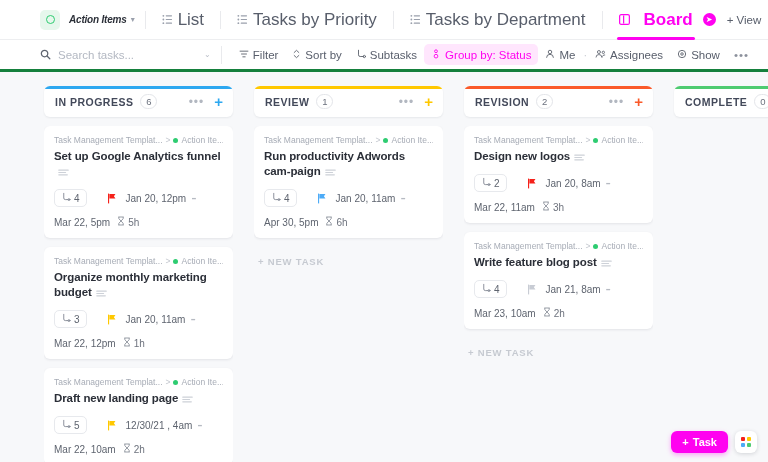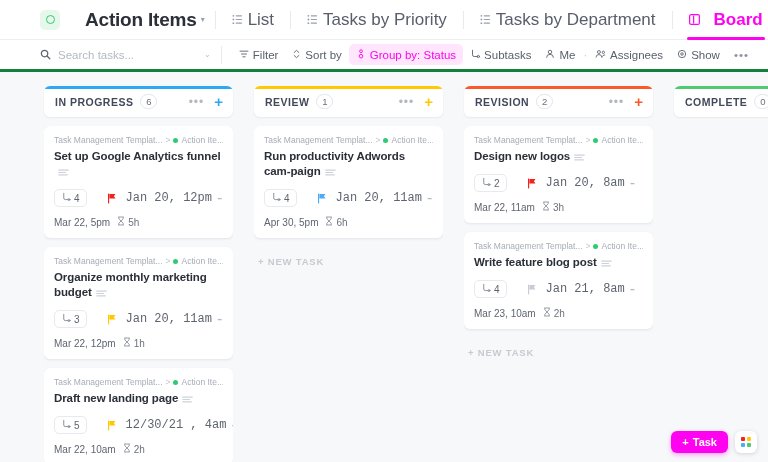--- a/index.html
+++ b/index.html
@@ -16,22 +16,22 @@
   .topbar {
     height: 40px; background: #ffffff; display: flex; align-items: center;
     padding: 0 14px 0 40px; border-bottom: 1px solid #edeef0; flex: 0 0 40px;
   }
   .list-logo {
     width: 20px; height: 20px; border-radius: 5px; background: #e6f7ec;
     display: flex; align-items: center; justify-content: center; flex: 0 0 20px;
   }
   .list-logo .ring { width: 9px; height: 9px; border-radius: 50%; border: 1.8px solid #2ecc71; }
   .list-title {
-    font-size: 19px; font-weight: bold; color: #2b2f38; margin-left: 25px;
-    letter-spacing: -0.2px; white-space: nowrap;
+    font-size: 10px; font-weight: bold; color: #2b2f38; margin-left: 9px;
+    letter-spacing: -0.2px; white-space: nowrap; font-style: italic;
   }
   .caret-sm { margin-left: 4px; color: #9aa0ac; font-size: 8px; line-height: 1; }
   .vsep { width: 1px; height: 18px; background: #e9eaed; margin: 0 10px; flex: 0 0 1px; }
 
   .vtab {
     display: flex; align-items: center; gap: 5px; height: 40px; padding: 0 6px;
     font-size: 17px; color: #585e6b; white-space: nowrap; position: relative; cursor: pointer;
   }
   .vtab.active { color: #ff02f0; font-weight: bold; gap: 14px; }
   .vtab.active::after {
@@ -110,21 +110,21 @@
     font-size: 11.5px; color: #2b2f38; font-weight: bold; line-height: 15px;
     margin-top: 4px; letter-spacing: -0.1px;
   }
   .desc-ico { display: inline-block; vertical-align: -1px; margin-left: 4px; }
   .meta-row { display: flex; align-items: center; margin-top: 9px; }
   .subtask-pill {
     display: flex; align-items: center; gap: 3px; border: 1px solid #e7e9ed;
     border-radius: 5px; height: 18px; padding: 0 6px; font-size: 10px; color: #5e646f;
   }
   .flagwrap { margin-left: 20px; display: flex; align-items: center; }
-  .date-txt { font-size: 12px; color: #5e646f; margin-left: 9px; white-space: nowrap; font-family: Liberation Mono, monospace; }
+  .date-txt { font-size: 10px; color: #5e646f; margin-left: 9px; white-space: nowrap; }
   .dash { color: #b6bac2; margin-left: 5px; }
   .foot-row { display: flex; align-items: center; margin-top: 9px; font-size: 10px; color: #5e646f; }
   .foot-time { display: flex; align-items: center; gap: 3px; margin-left: 7px; color: #6d727d; }
 
   .newtask {
     font-size: 9.5px; letter-spacing: .8px; color: #c6cad1; font-weight: bold;
     padding: 9px 2px 0 4px; cursor: pointer; white-space: nowrap;
   }
 
   
@@ -282,42 +282,42 @@
         <svg width="9" height="10" viewBox="0 0 10 12">
             <g stroke="#5e646f" stroke-width="1.1" fill="none" stroke-linecap="round" stroke-linejoin="round">
           <polyline points="2.2,4.2 5,1.6 7.8,4.2"></polyline>
               <polyline points="2.2,7.8 5,10.4 7.8,7.8"></polyline>
         </g>
           </svg>
       </span>
       <span>Sort by</span>
     </div>
 
+    <div class="fb-btn">
+      <span>
+        <svg width="10" height="10" viewBox="0 0 12 12">
+            <g stroke="#5e646f" stroke-width="1.1" fill="none" stroke-linecap="round">
+          <path d="M3 1.5 V7 a2 2 0 0 0 2 2 h4"></path>
+              <circle cx="10" cy="9" r="1.4"></circle>
+        </g>
+          </svg>
+      </span>
+      <span>Subtasks</span>
+    </div>
+
     <div class="fb-btn hl">
       <span>
         <svg width="10" height="10" viewBox="0 0 12 12">
             <g fill="none" stroke="#ff02f0" stroke-width="1.1">
           <circle cx="6" cy="2.7" r="1.7"></circle>
               <circle cx="6" cy="8.6" r="2.2"></circle>
         </g>
           </svg>
       </span>
       <span>Group by: Status</span>
-    </div>
-
-    <div class="fb-btn">
-      <span>
-        <svg width="10" height="10" viewBox="0 0 12 12">
-            <g stroke="#5e646f" stroke-width="1.1" fill="none" stroke-linecap="round">
-          <path d="M3 1.5 V7 a2 2 0 0 0 2 2 h4"></path>
-              <circle cx="10" cy="9" r="1.4"></circle>
-        </g>
-          </svg>
-      </span>
-      <span>Subtasks</span>
     </div>
 
     <div class="fb-btn">
       <span>
         <svg width="10" height="10" viewBox="0 0 12 12">
             <g stroke="#5e646f" stroke-width="1.1" fill="none">
           <circle cx="6" cy="3.6" r="2.1"></circle>
               <path d="M1.9 10.5 a4.1 4.1 0 0 1 8.2 0"></path>
         </g>
           </svg>

